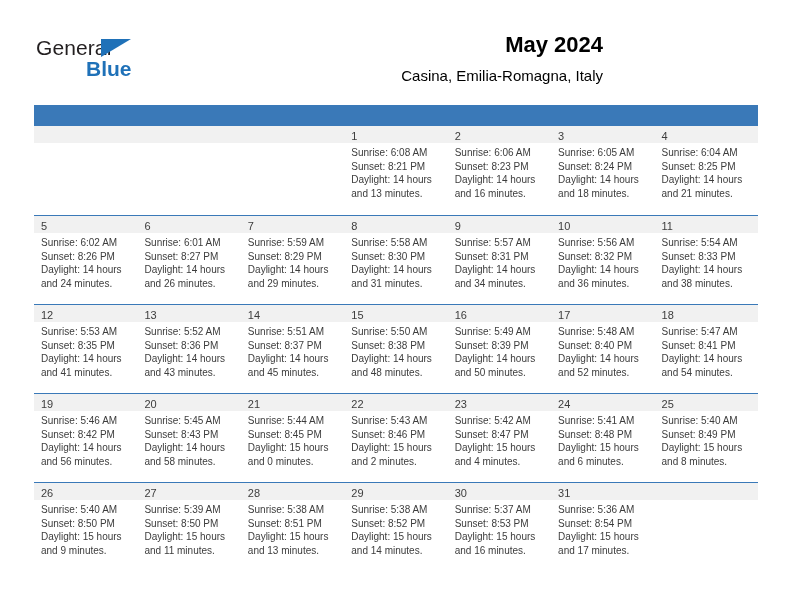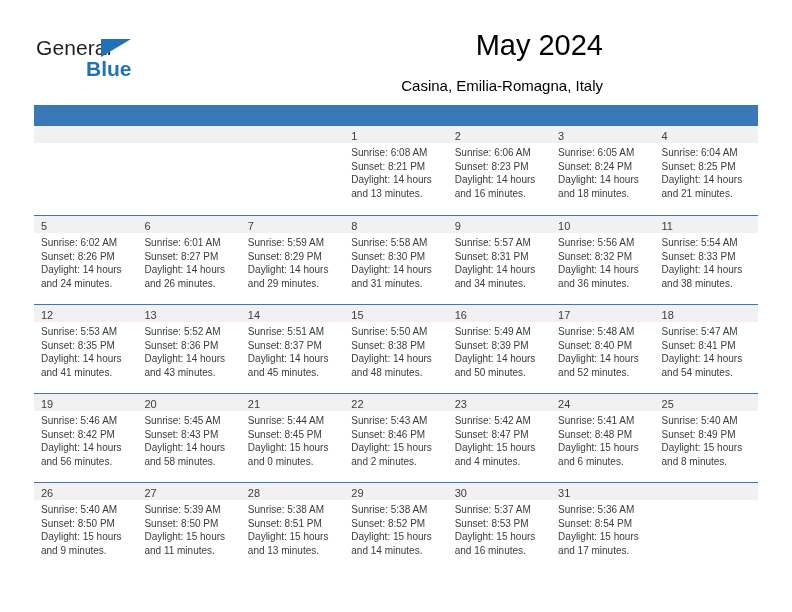--- a/index.html
+++ b/index.html
@@ -72,29 +72,29 @@
   }
 
   .title-block {
     position: absolute;
     right: 0;
     top: 0;
     text-align: right;
   }
 
   .cal-title {
-    font-size: 29px;
-    font-weight: 400;
+    font-size: 22px;
+    font-weight: 700;
     color: #000000;
     line-height: 34px;
     white-space: nowrap;
   }
 
   .cal-subtitle {
-    margin-top: 14px;
+    margin-top: 4px;
     font-size: 15px;
     font-weight: 400;
     color: #000000;
     line-height: 20px;
     white-space: nowrap;
   }
 
   
   .calendar {
     position: absolute;

